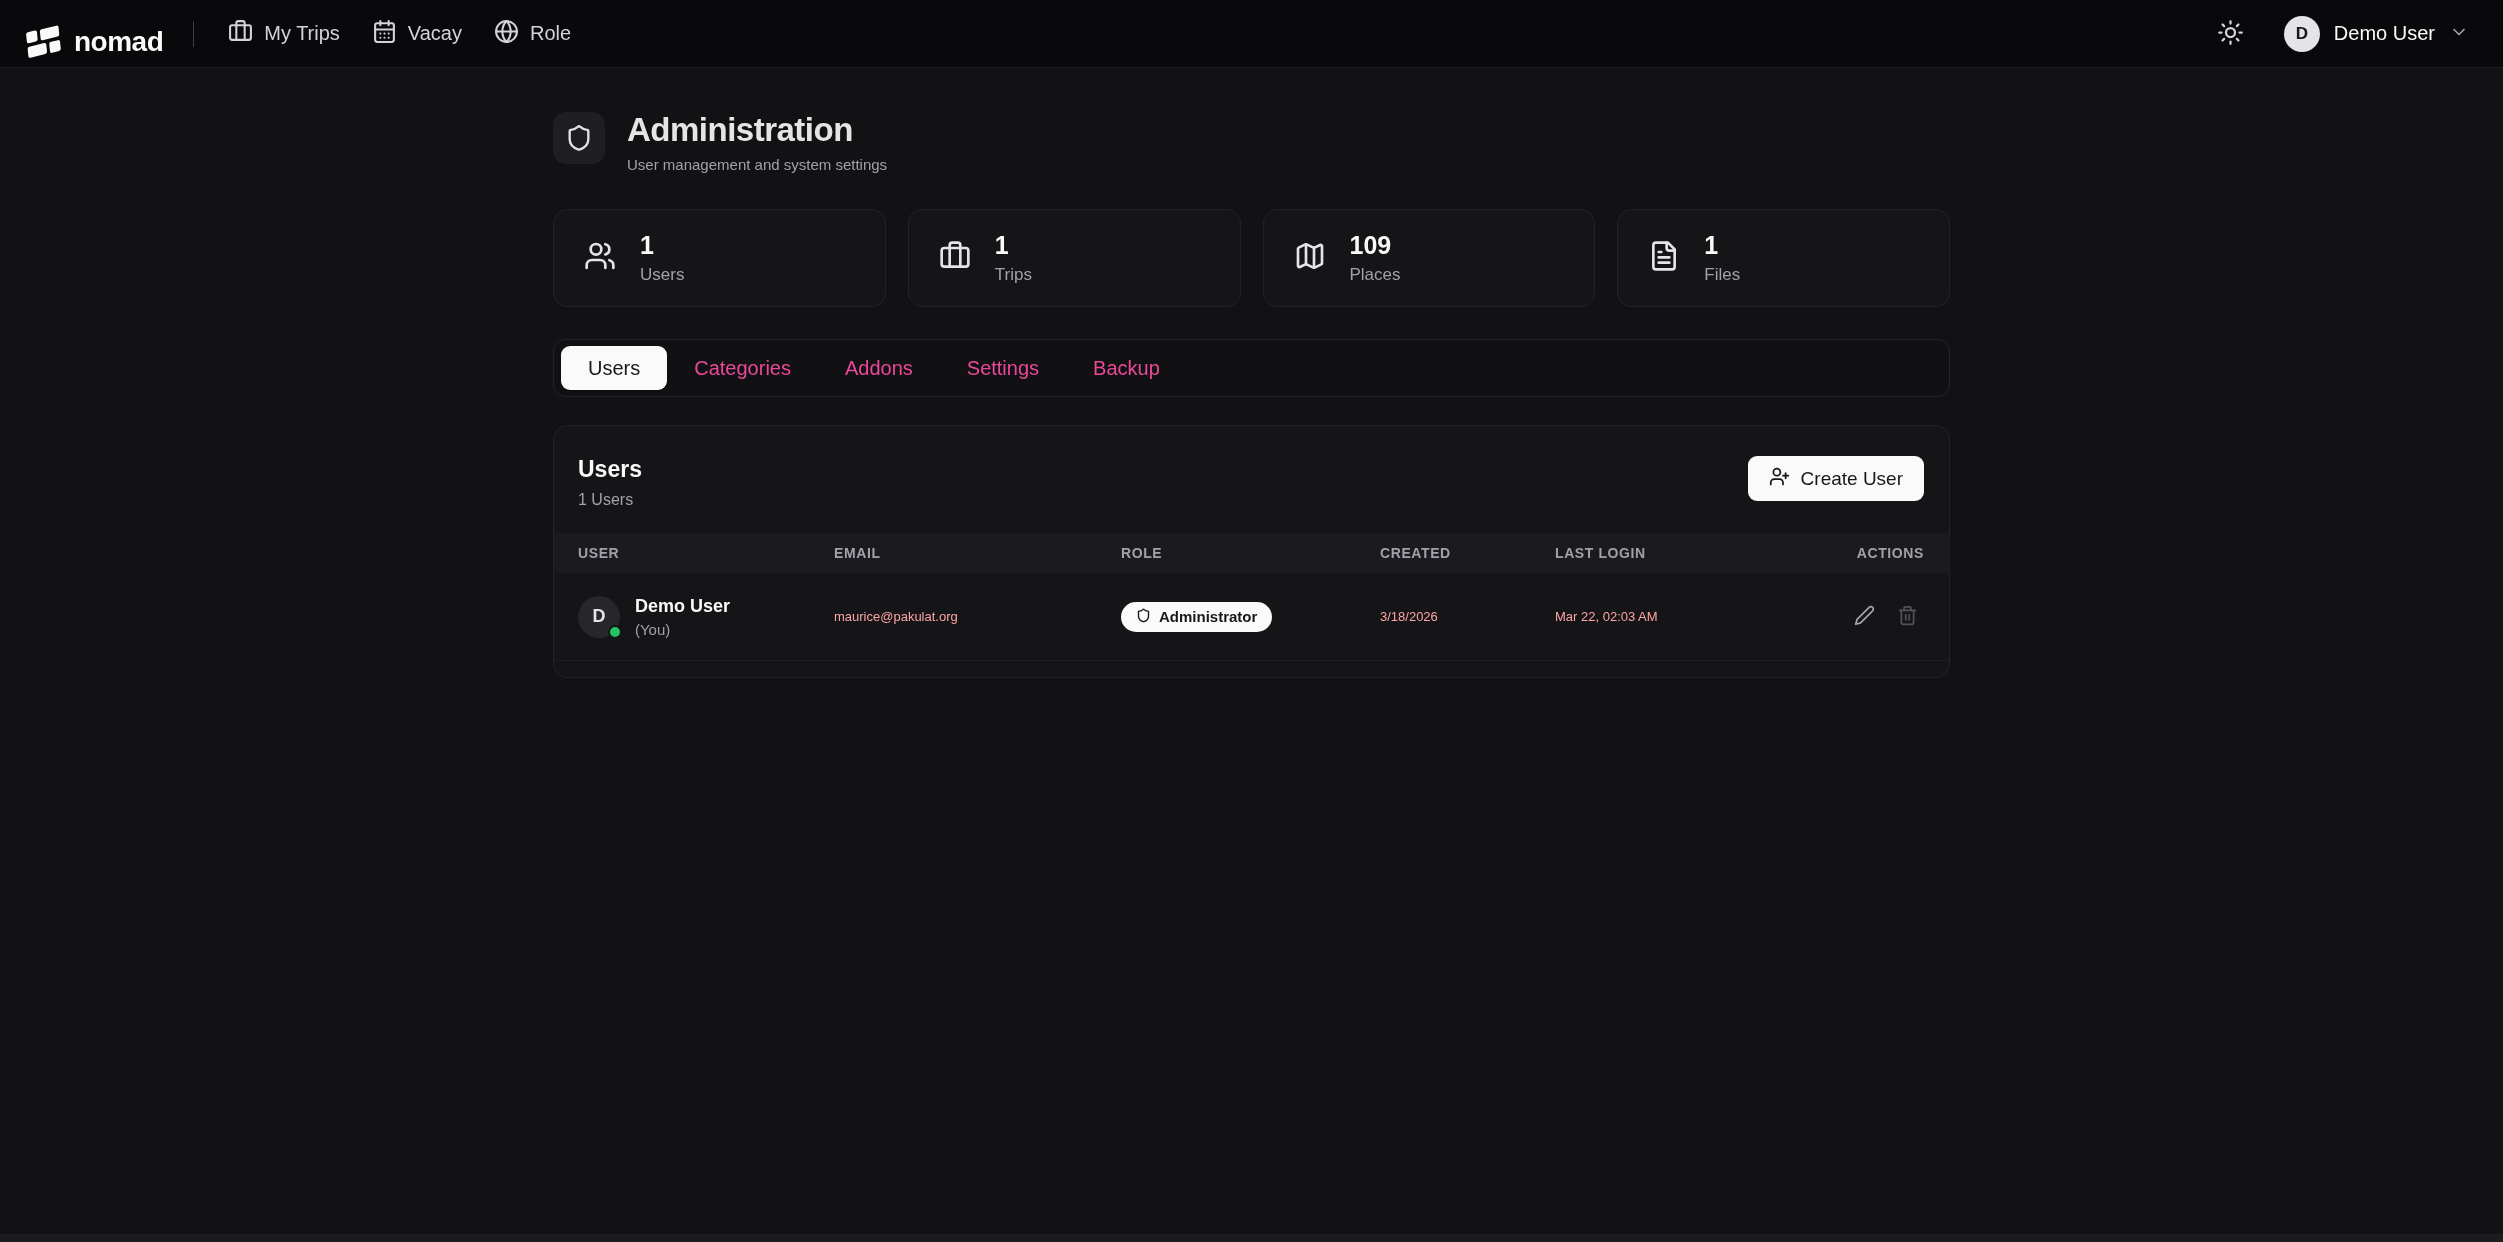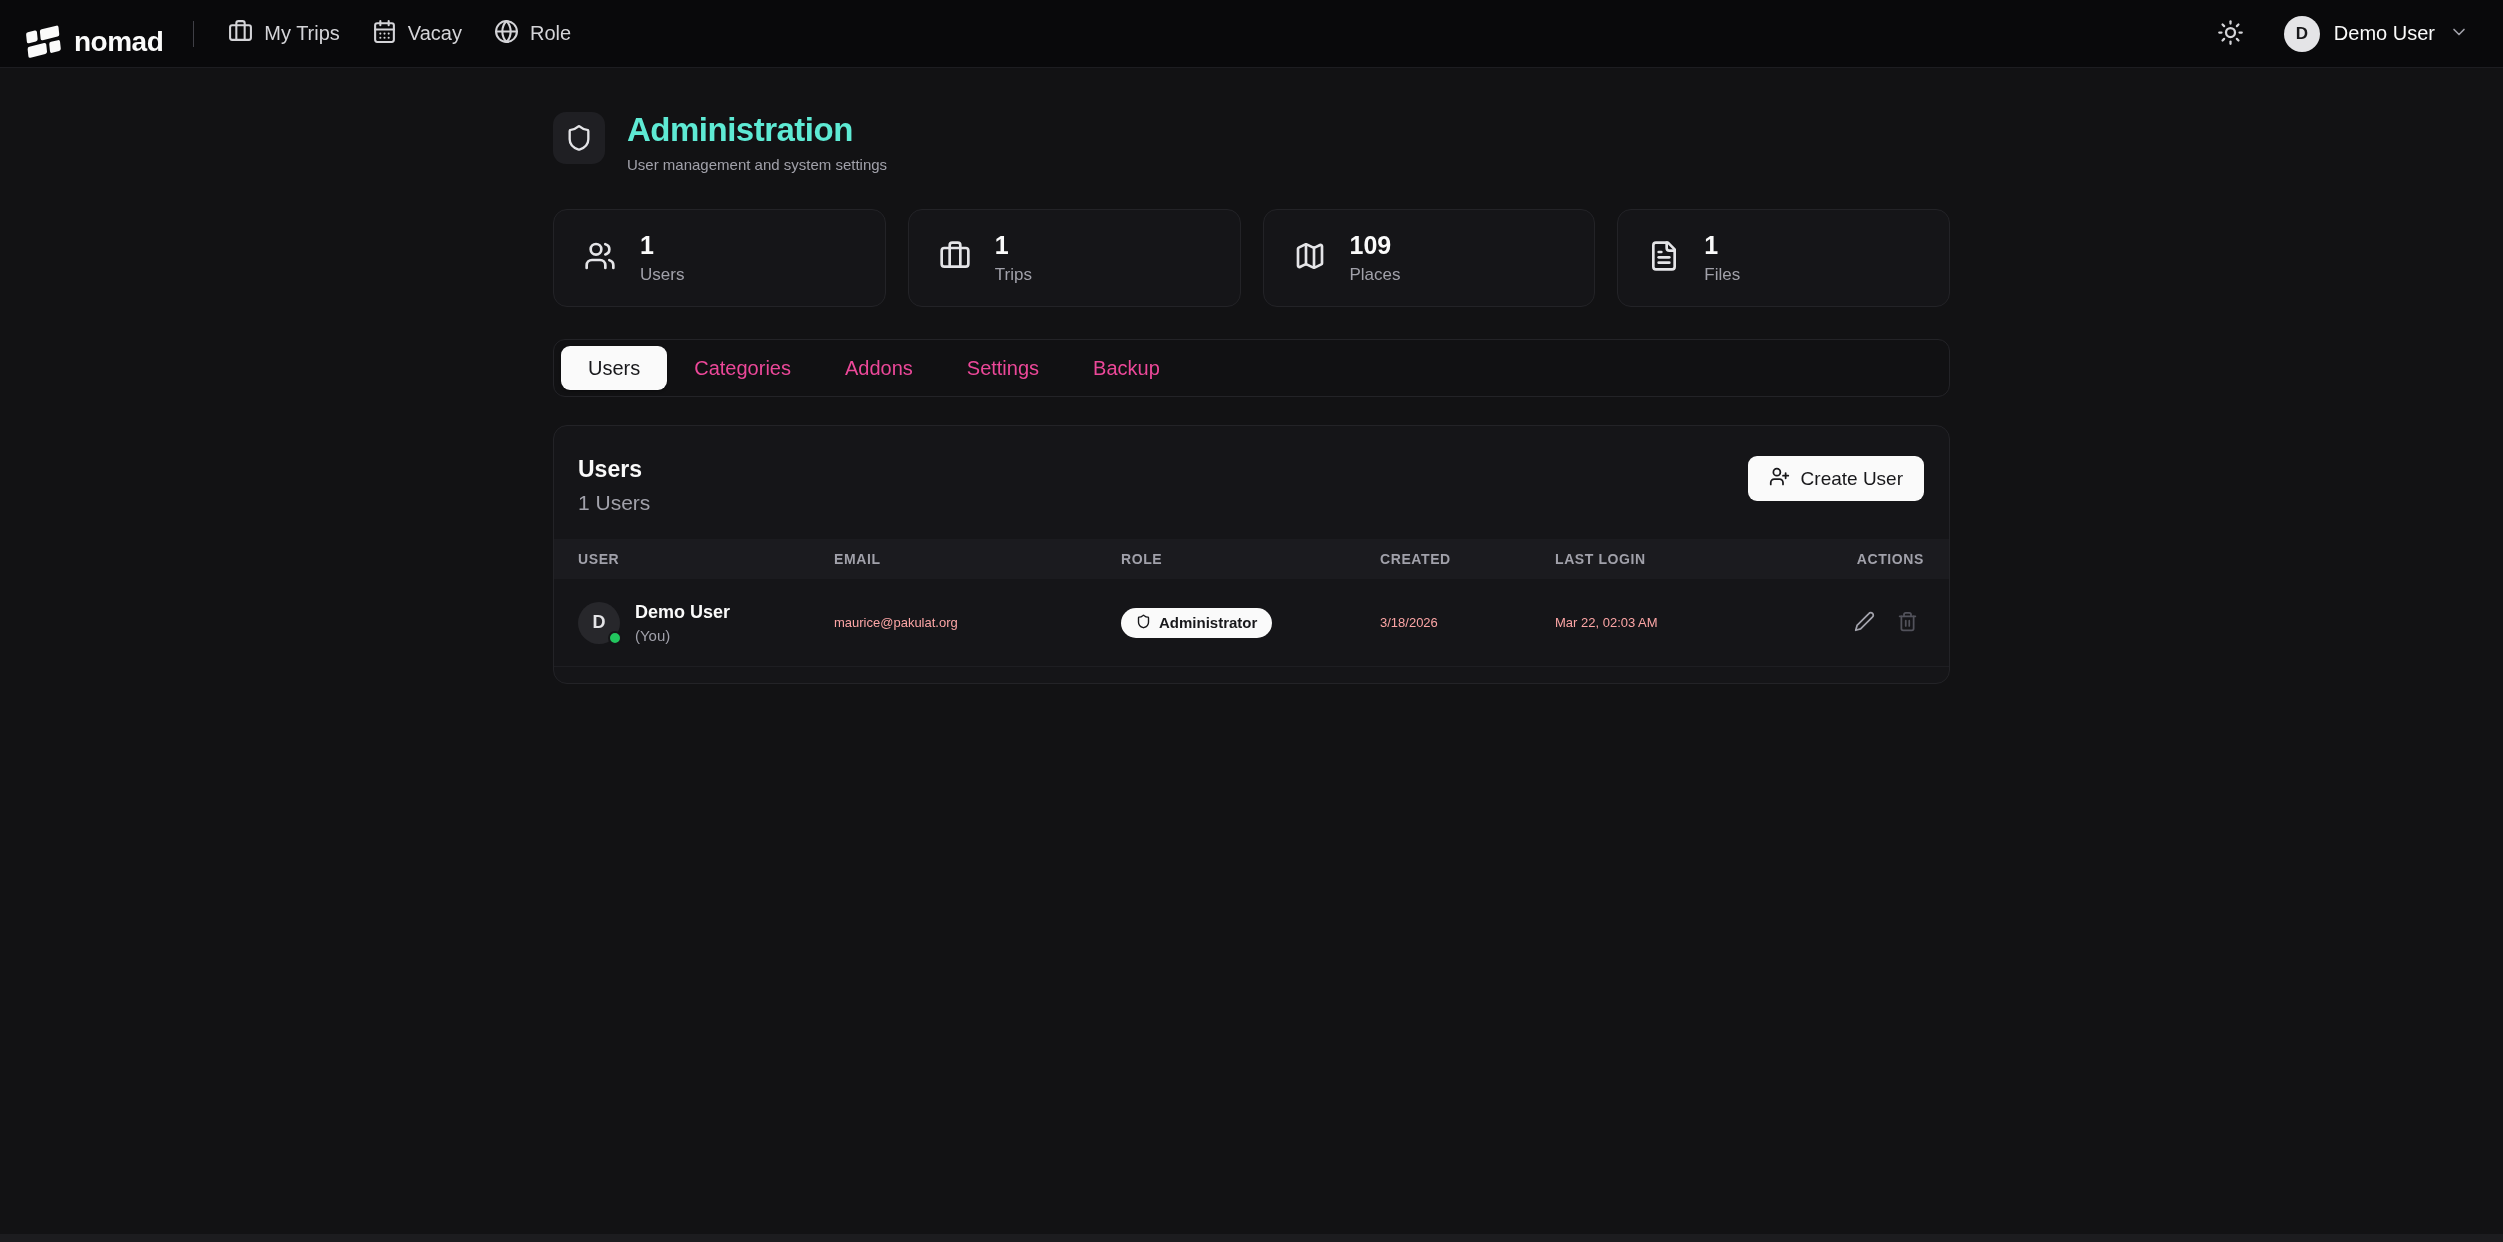--- a/index.html
+++ b/index.html
@@ -53,21 +53,21 @@
   .main { width: 1397px; margin: 0 auto; padding-top: 44px; }
 
   .page-header { display: flex; align-items: flex-start; gap: 22px; }
   .page-icon-box {
     width: 52px; height: 52px; border-radius: 13px;
     background: #1f1f23;
     display: flex; align-items: center; justify-content: center;
     color: #e4e4e7;
   }
   .page-icon-box svg { width: 28px; height: 28px; }
-  .page-title { font-size: 33px; font-weight: 700; letter-spacing: -0.5px; color: #5eead4; line-height: 1.1; }
+  .page-title { font-size: 33px; font-weight: 700; letter-spacing: -0.5px; color: #e5e5e5; line-height: 1.1; }
   .page-subtitle { font-size: 15px; color: #a1a1aa; margin-top: 8px; }
 
   
   .stats { display: flex; gap: 22px; margin-top: 36px; }
   .stat-card {
     flex: 1; height: 98px;
     background: #151518;
     border: 1px solid #232327;
     border-radius: 14px;
     display: flex; align-items: center;
@@ -106,21 +106,21 @@
     border: 1px solid #232327;
     border-radius: 14px;
     overflow: hidden;
     padding-bottom: 16px;
   }
   .panel-header {
     display: flex; align-items: flex-start; justify-content: space-between;
     padding: 30px 25px 24px 24px;
   }
   .panel-title { font-size: 23px; font-weight: 700; color: #fafafa; }
-  .panel-count { font-size: 21px; color: #a1a1aa; margin-top: 8px; }
+  .panel-count { font-size: 16px; color: #a1a1aa; margin-top: 8px; }
   .btn-primary {
     display: flex; align-items: center; gap: 11px;
     background: #fafafa; color: #18181b;
     border: none; border-radius: 9px;
     height: 45px; padding: 0 21px;
     font-size: 19px; font-weight: 500;
     font-family: "Liberation Sans", sans-serif;
     cursor: pointer;
   }
   .btn-primary svg { width: 21px; height: 21px; }

